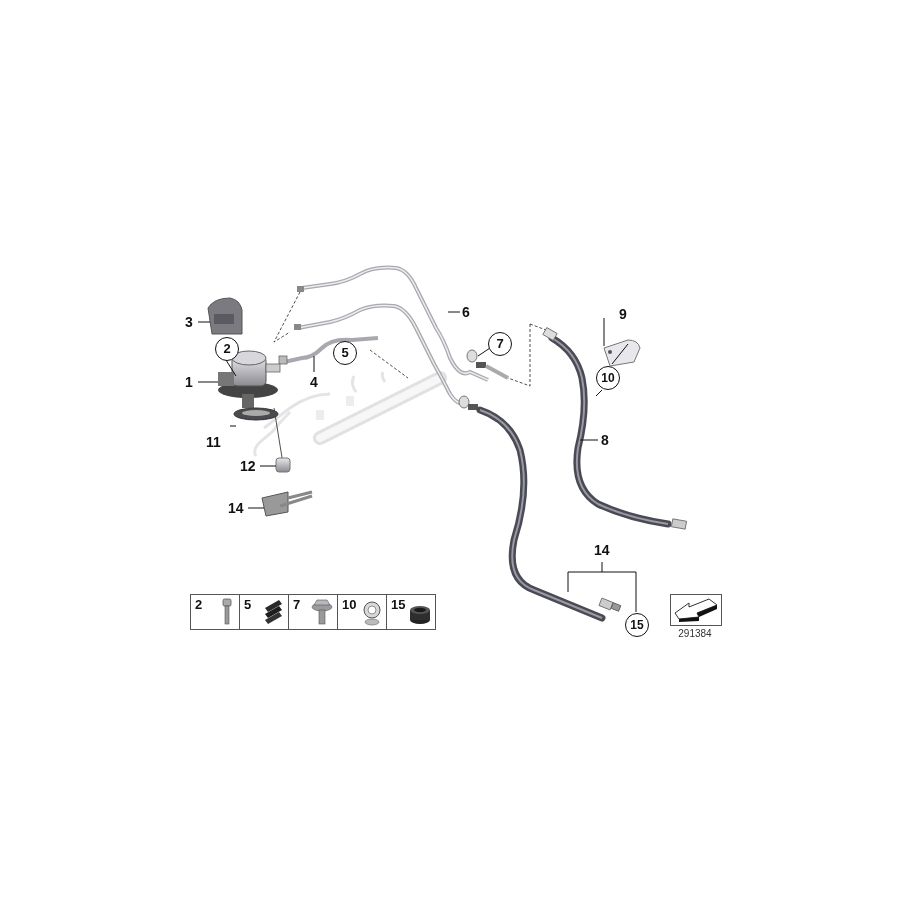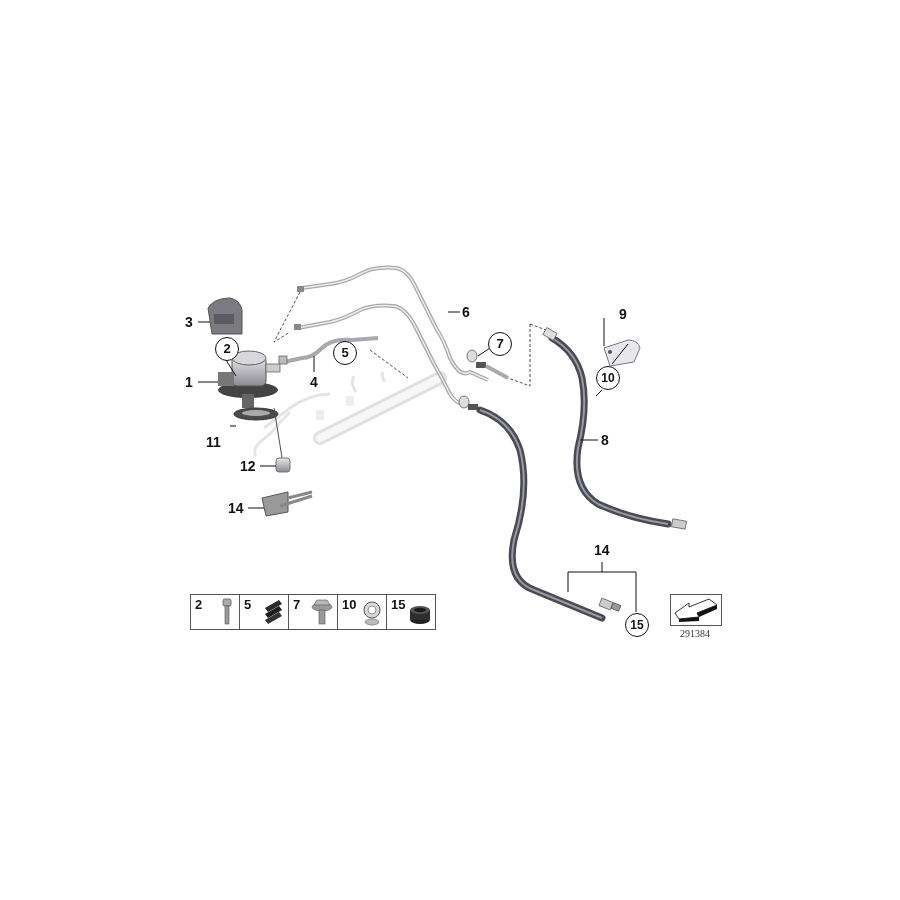--- a/index.html
+++ b/index.html
@@ -7,21 +7,21 @@
   #stage { position:absolute; left:0; top:0; width:900px; height:900px; }
   .lbl { position:absolute; font-family:"Liberation Sans", sans-serif; font-weight:bold; font-size:14px; color:#111; line-height:16px; }
   .circ { position:absolute; width:22px; height:22px; border:1.5px solid #111; border-radius:50%; background:#fff; font-family:"Liberation Sans", sans-serif; font-weight:bold; font-size:13px; color:#111; text-align:center; line-height:22px; }
   .circ.small { font-size:12px; }
   .legend { position:absolute; left:190px; top:594px; height:34px; display:flex; border:1px solid #555; background:#fff; }
   .cell { width:48px; height:34px; border-right:1px solid #555; position:relative; }
   .cell:last-child { border-right:none; }
   .cell .n { position:absolute; left:4px; top:2px; font-weight:bold; font-size:13px; color:#111; font-family:"Liberation Sans", sans-serif; }
   .cell svg { position:absolute; right:4px; top:3px; }
   .arrowbox { position:absolute; left:670px; top:594px; width:50px; height:30px; border:1px solid #555; background:#fff; }
-  .code { position:absolute; left:670px; top:628px; width:50px; text-align:center; font-size:10px; color:#333; font-family:Liberation Serif, serif; }
+  .code { position:absolute; left:670px; top:628px; width:50px; text-align:center; font-size:10px; color:#333; font-family:Liberation Sans, sans-serif; }
 </style>
 </head>
 <body>
 
 <div id="stage">
 
   <svg width="900" height="900" viewBox="0 0 900 900" style="position:absolute;left:0;top:0">
     <defs>
       <linearGradient id="hoseG" x1="0" y1="0" x2="1" y2="0">
         <stop offset="0" stop-color="#3f3f48"></stop>

